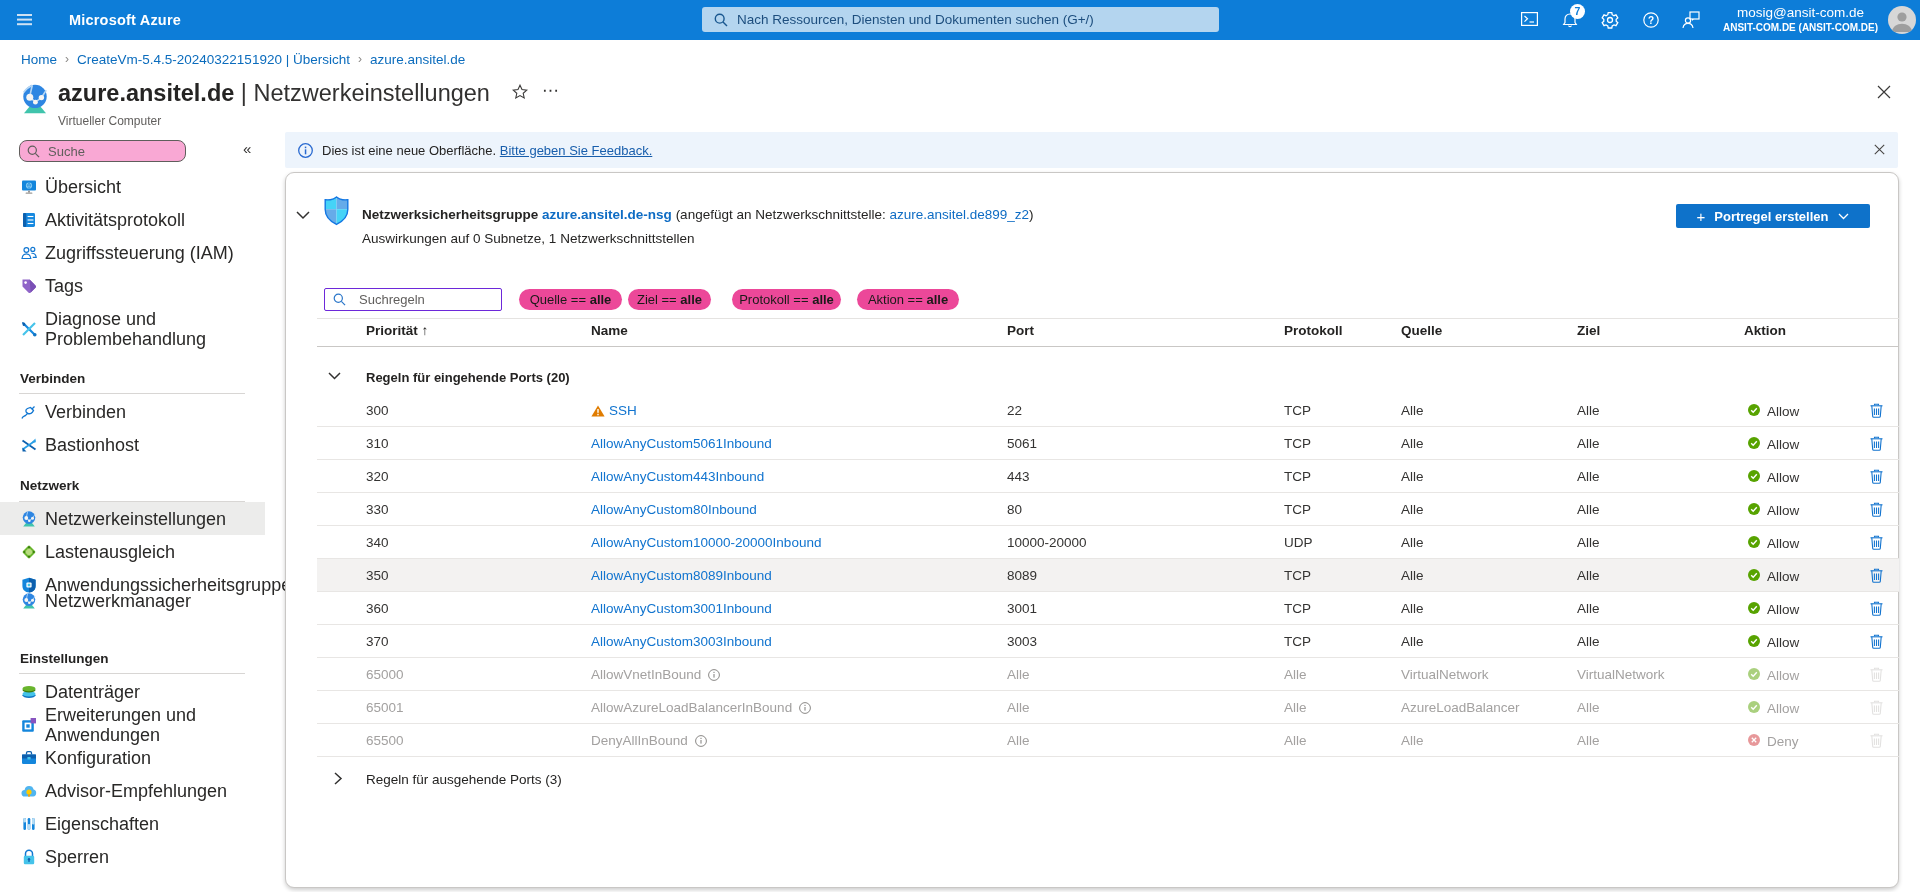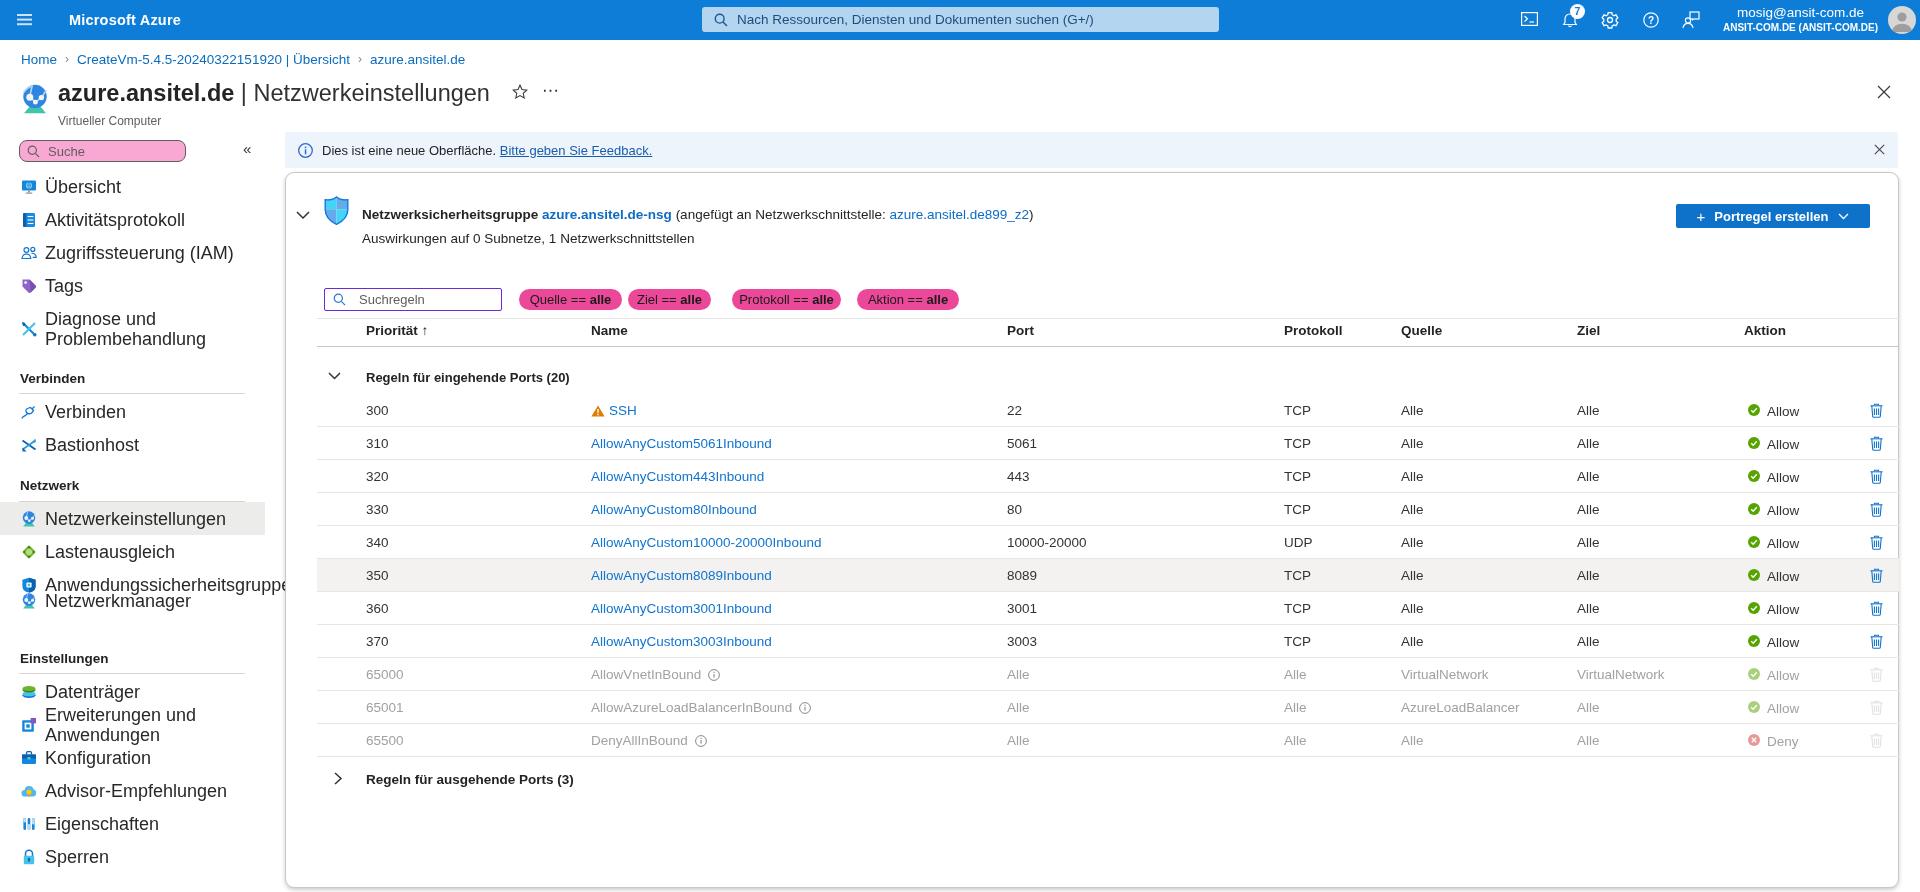--- a/index.html
+++ b/index.html
@@ -709,14 +709,14 @@
               <line x1="6.5" y1="5.5" x2="6.5" y2="12"></line>
               <line x1="8.6" y1="5.5" x2="8.6" y2="12"></line>
             </g>
           </svg></div>
   </div>
     </div>
 
   <svg class="abs" style="left:48px;top:599px" width="9" height="13" viewBox="0 0 9 13">
       <path class="chev" d="M1 1l6 5.5L1 12"></path>
     </svg>
-  <div class="grph" style="left:80px;top:599px;font-weight:700;font-size:13.5px">Regeln für ausgehende Ports (3)</div>
+  <div class="grph" style="left:80px;top:599px;font-weight:400;font-size:13.5px">Regeln für ausgehende Ports (3)</div>
 </div>
 
 </body></html>

